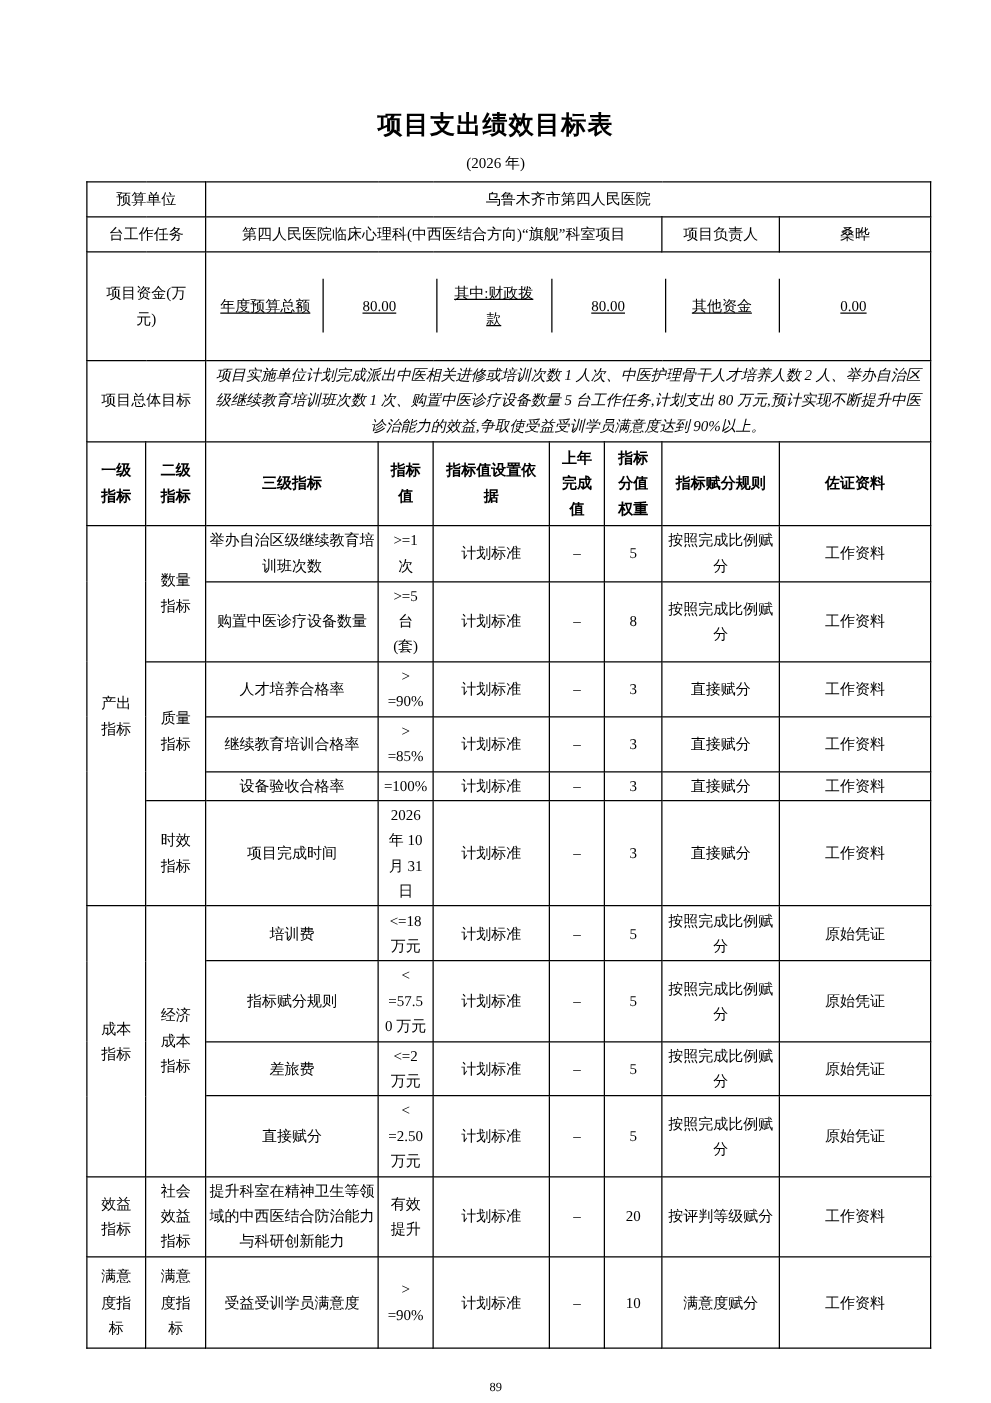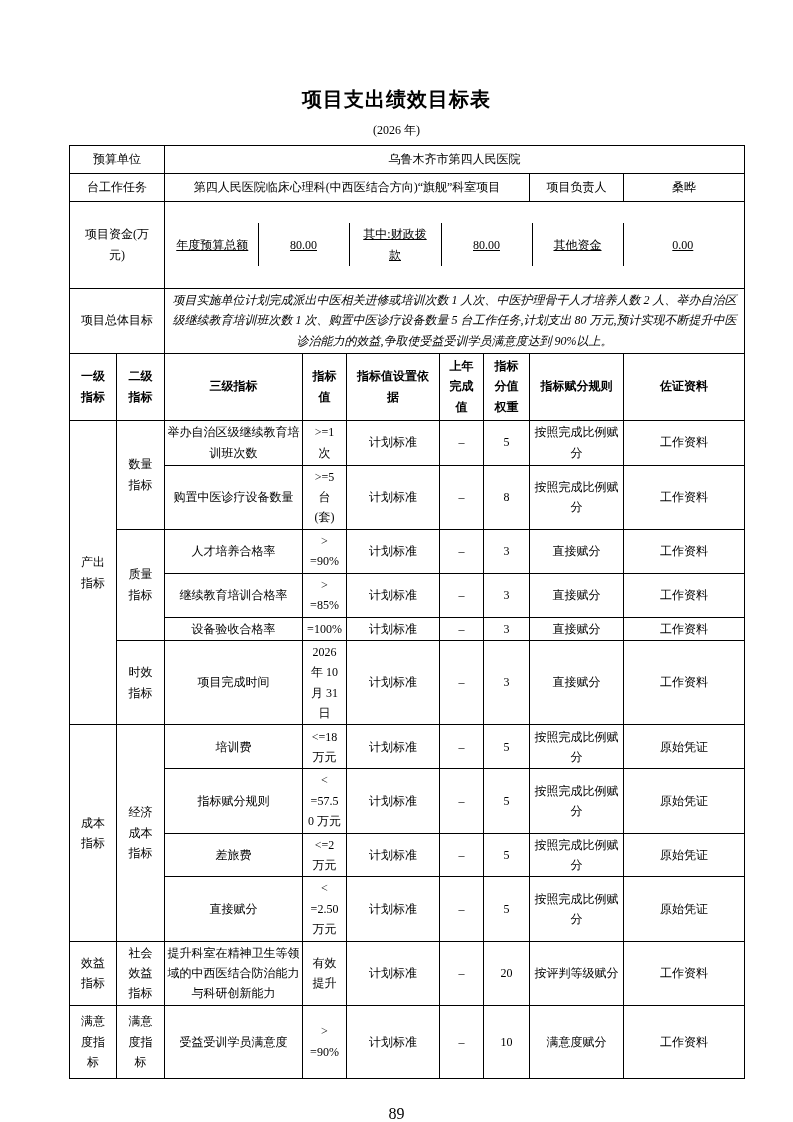--- a/index.html
+++ b/index.html
@@ -30,21 +30,21 @@
   td.nopad{padding:0;text-decoration:underline;}
   table.inner{
     border-collapse:collapse;table-layout:fixed;width:100%;height:42px;
   }
   table.inner td{
     border:none;border-left:1px solid #000;text-align:center;
     vertical-align:middle;font-size:12px;line-height:1.7;
     white-space:pre-line;word-break:break-all;padding:1px 2px;
   }
   table.inner td:first-child{border-left:none;}
-  .pageno{margin-top:26px;text-align:center;font-size:16px;}
+  .pageno{margin-top:26px;text-align:center;font-size:10px;}
 </style>
 </head>
 <body>
 
 <div class="sheet">
 
   <div class="title">项目支出绩效目标表</div>
   <div class="subtitle">(2026 年)</div>
 
   <table class="main">

